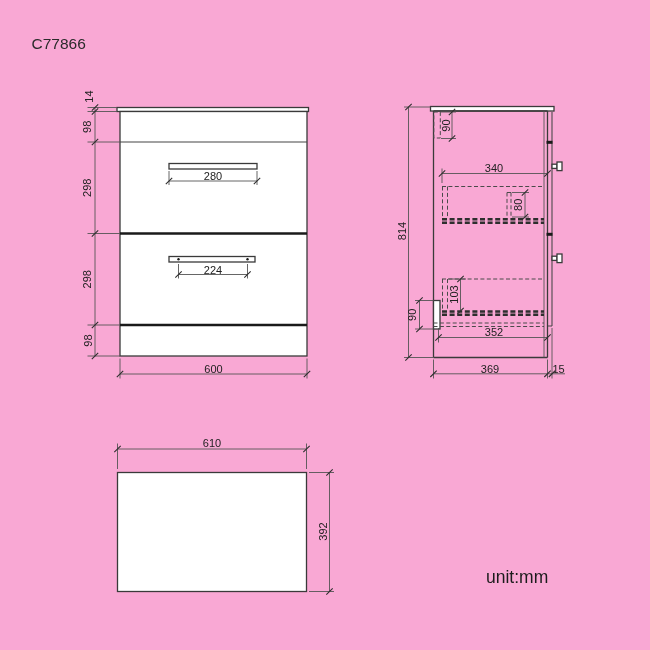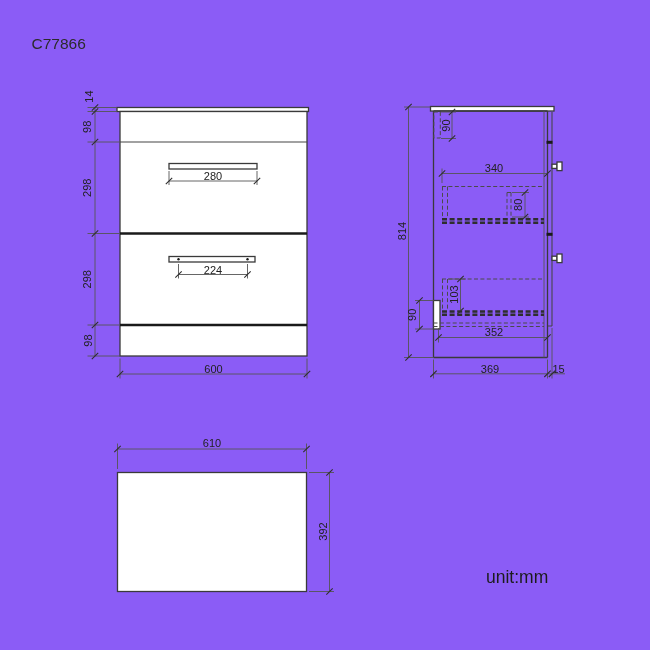--- a/index.html
+++ b/index.html
@@ -1,16 +1,16 @@
 <!DOCTYPE html>
 <html><head>
 <meta charset="utf-8">
 <style>
   html,body{margin:0;padding:0;background:#ffffff;}
-  .canvas{position:relative;width:650px;height:650px;background:#8b5cf6;overflow:hidden;
+  .canvas{position:relative;width:650px;height:650px;background:#f9a8d4;overflow:hidden;
           font-family:"Liberation Sans", sans-serif;}
   svg{display:block}
   .outline{fill:none;stroke:#3a3a3a;stroke-width:1.3}
   .thin{fill:none;stroke:#454545;stroke-width:1.05}
   .heavy{fill:none;stroke:#1a1a1a;stroke-width:2.4}
   .dim{fill:none;stroke:#555555;stroke-width:0.9}
   .tick{fill:none;stroke:#2f2f2f;stroke-width:1.1}
   .dashed{fill:none;stroke:#4a4a4a;stroke-width:1;stroke-dasharray:4 2.4}
   .hdashed{fill:none;stroke:#2e2e2e;stroke-width:2.4;stroke-dasharray:5 2.6}
   .fillwhite{fill:#ffffff}

